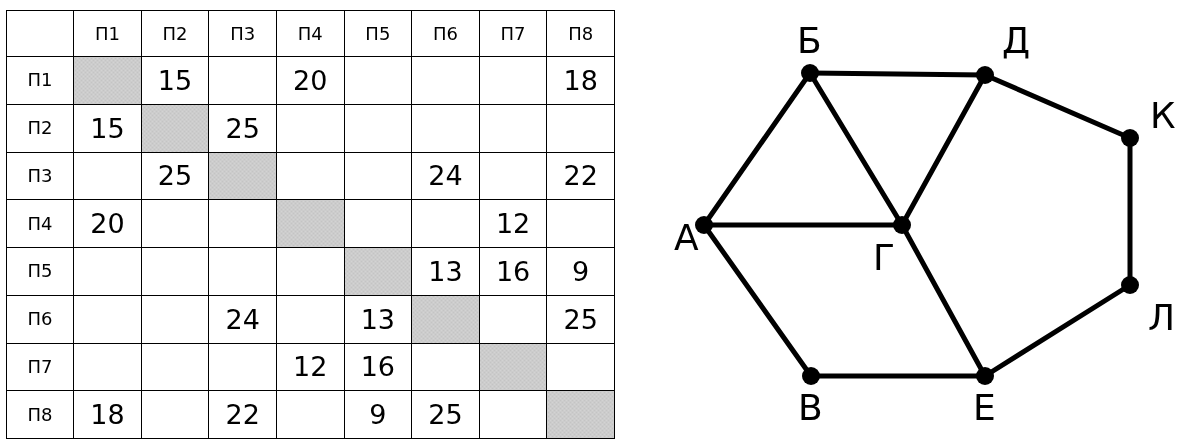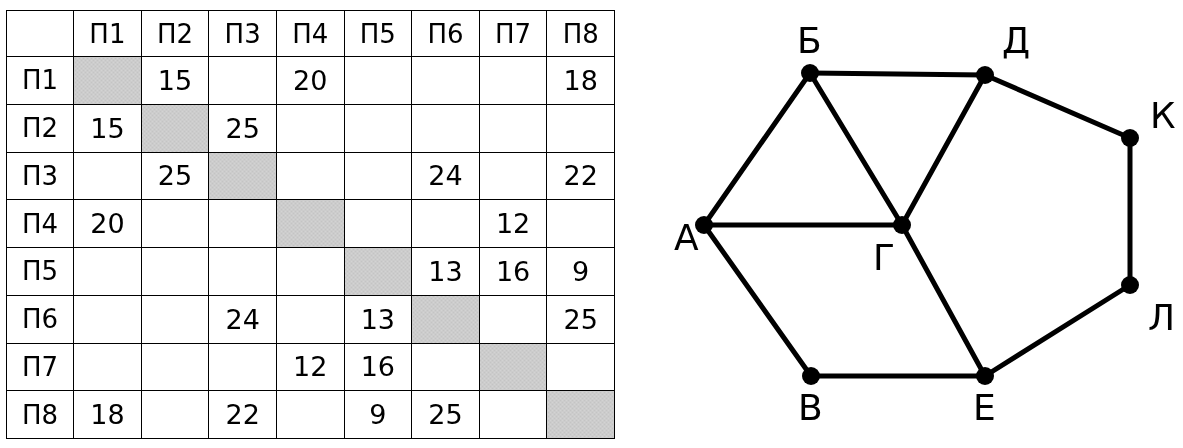--- a/index.html
+++ b/index.html
@@ -43,21 +43,21 @@
     font-size: 27px;
     line-height: 1;
     background: #ffffff;
     box-sizing: border-box;
   }
   table.matrix col.c-head { width: 67px; }
   table.matrix col.c-body { width: 67.5px; }
   table.matrix tr.head-row { height: 46px; }
   table.matrix tr.body-row { height: 47.75px; }
   table.matrix td.rowhead, table.matrix th.colhead {
-    font-size: 26px;
+    font-size: 18px;
   }
   table.matrix th.corner { background: #ffffff; }
   table.matrix td.diag {
     background-color: #c4c4c4;
     background-image:
       linear-gradient(45deg, rgba(255,255,255,0.28) 25%, transparent 25%, transparent 75%, rgba(255,255,255,0.28) 75%),
       linear-gradient(45deg, rgba(255,255,255,0.28) 25%, transparent 25%, transparent 75%, rgba(255,255,255,0.28) 75%);
     background-size: 4px 4px;
     background-position: 0 0, 2px 2px;
   }

